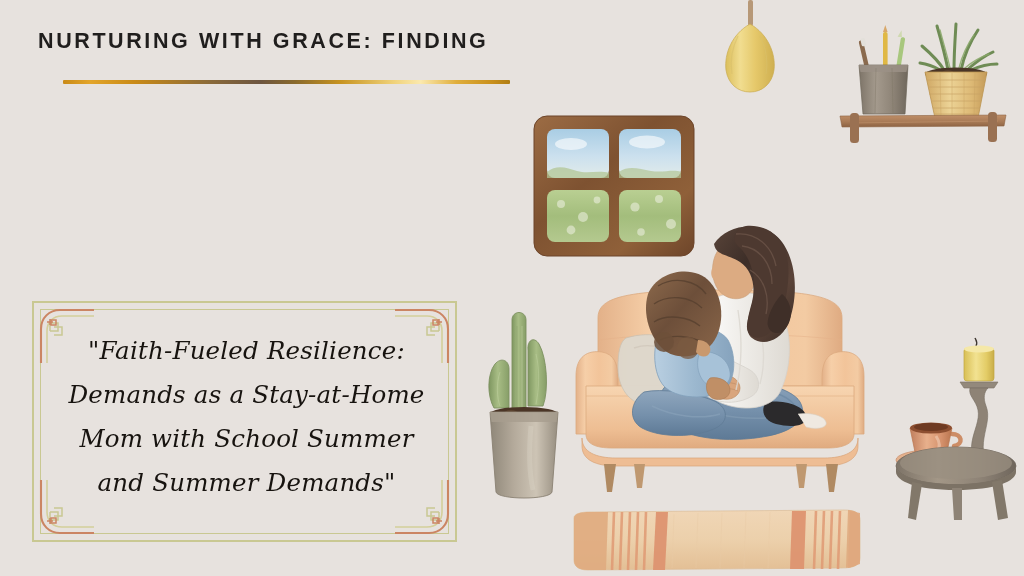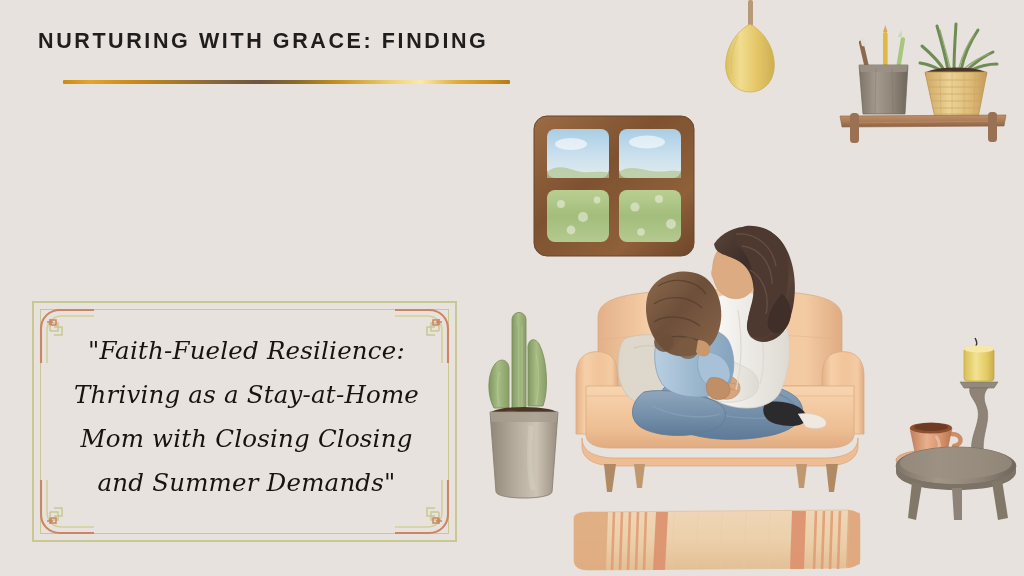--- a/index.html
+++ b/index.html
@@ -576,19 +576,19 @@
         <g fill="none" stroke="#cb8563" stroke-width="1.5">
           <path d="M12 12 L12 18"></path>
           <path d="M9 15 L15 15"></path>
           <rect x="13" y="13" width="5" height="5"></rect>
         </g>
       </svg>
     </div>
 
     <div id="quote-text">
       <div>"Faith-Fueled Resilience:</div>
-      <div>Thriving as a Stay-at-Home</div>
-      <div>Mom with Closing Closing</div>
+      <div>Demands as a Stay-at-Home</div>
+      <div>Mom with School Summer</div>
       <div>and Summer Demands"</div>
     </div>
   </div>
 
 </div>
 
 </body></html>

